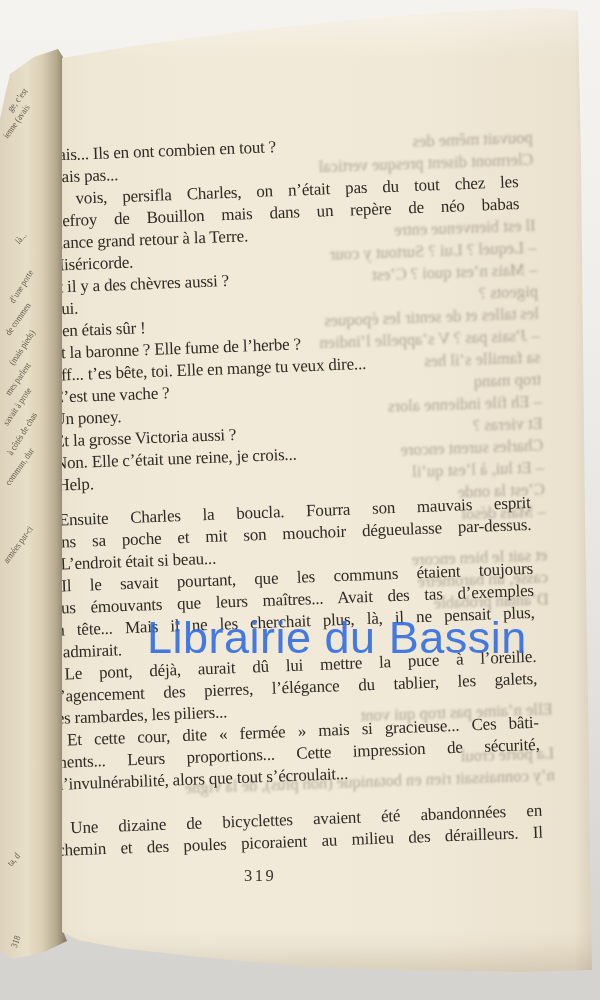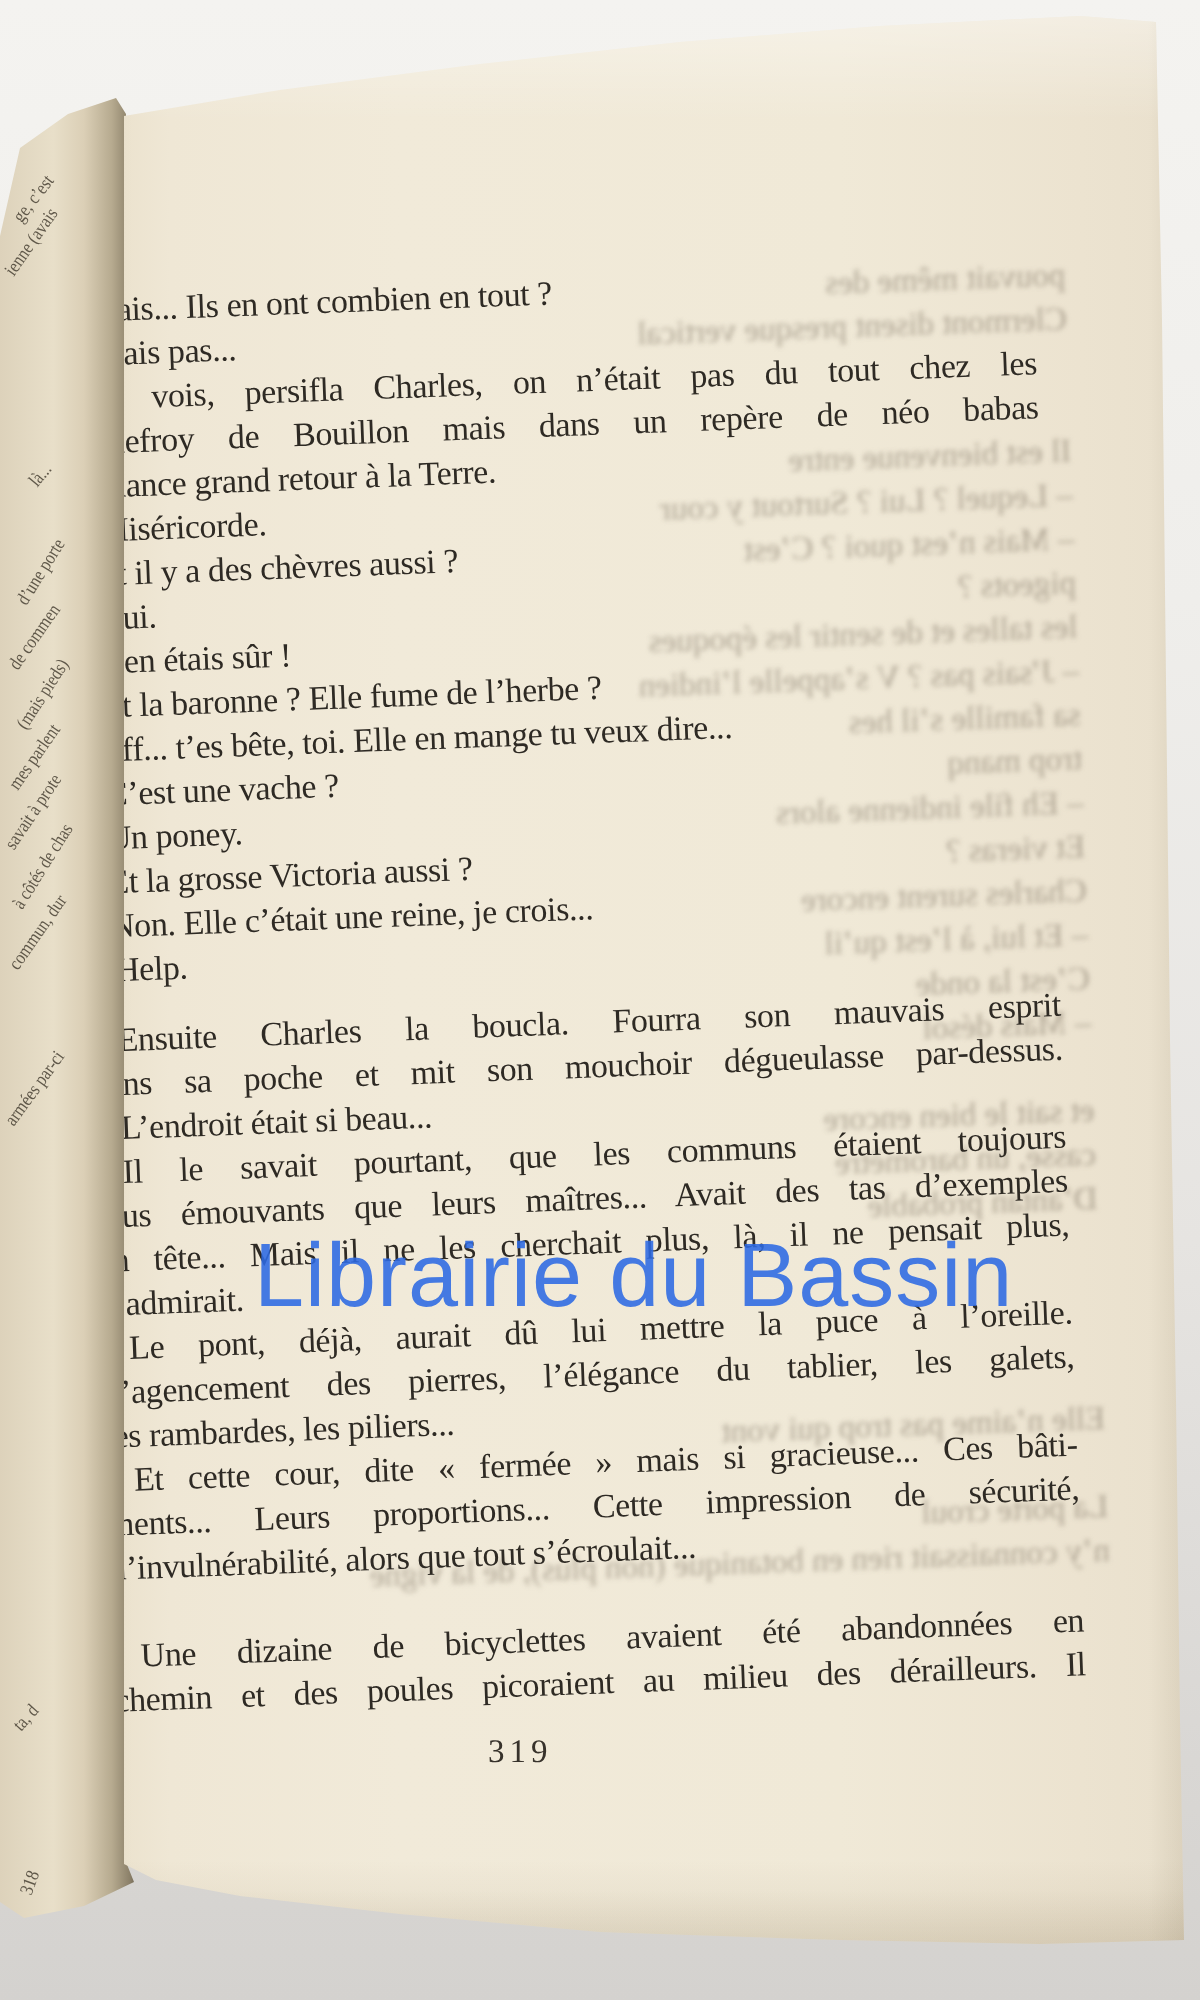--- a/index.html
+++ b/index.html
@@ -157,15 +157,15 @@
         <div class="line jst">ments... Leurs proportions... Cette impression de sécurité,</div>
         <div class="line">d’invulnérabilité, alors que tout s’écroulait...</div>
         <div class="line blank" style="height: 22px;"></div>
         <div class="line ind jst">Une dizaine de bicyclettes avaient été abandonnées en</div>
         <div class="line jst">chemin et des poules picoraient au milieu des dérailleurs. Il</div>
       </div>
 
     <div class="page-number">319</div>
   </div>
 
-  <div class="watermark" style="color: rgb(45, 106, 228);">Librairie du Bassin</div>
+  <div class="watermark" style="color: rgb(45, 106, 228); margin-left: 20px;">Librairie du Bassin</div>
 
 </div>
 
 </body></html>

